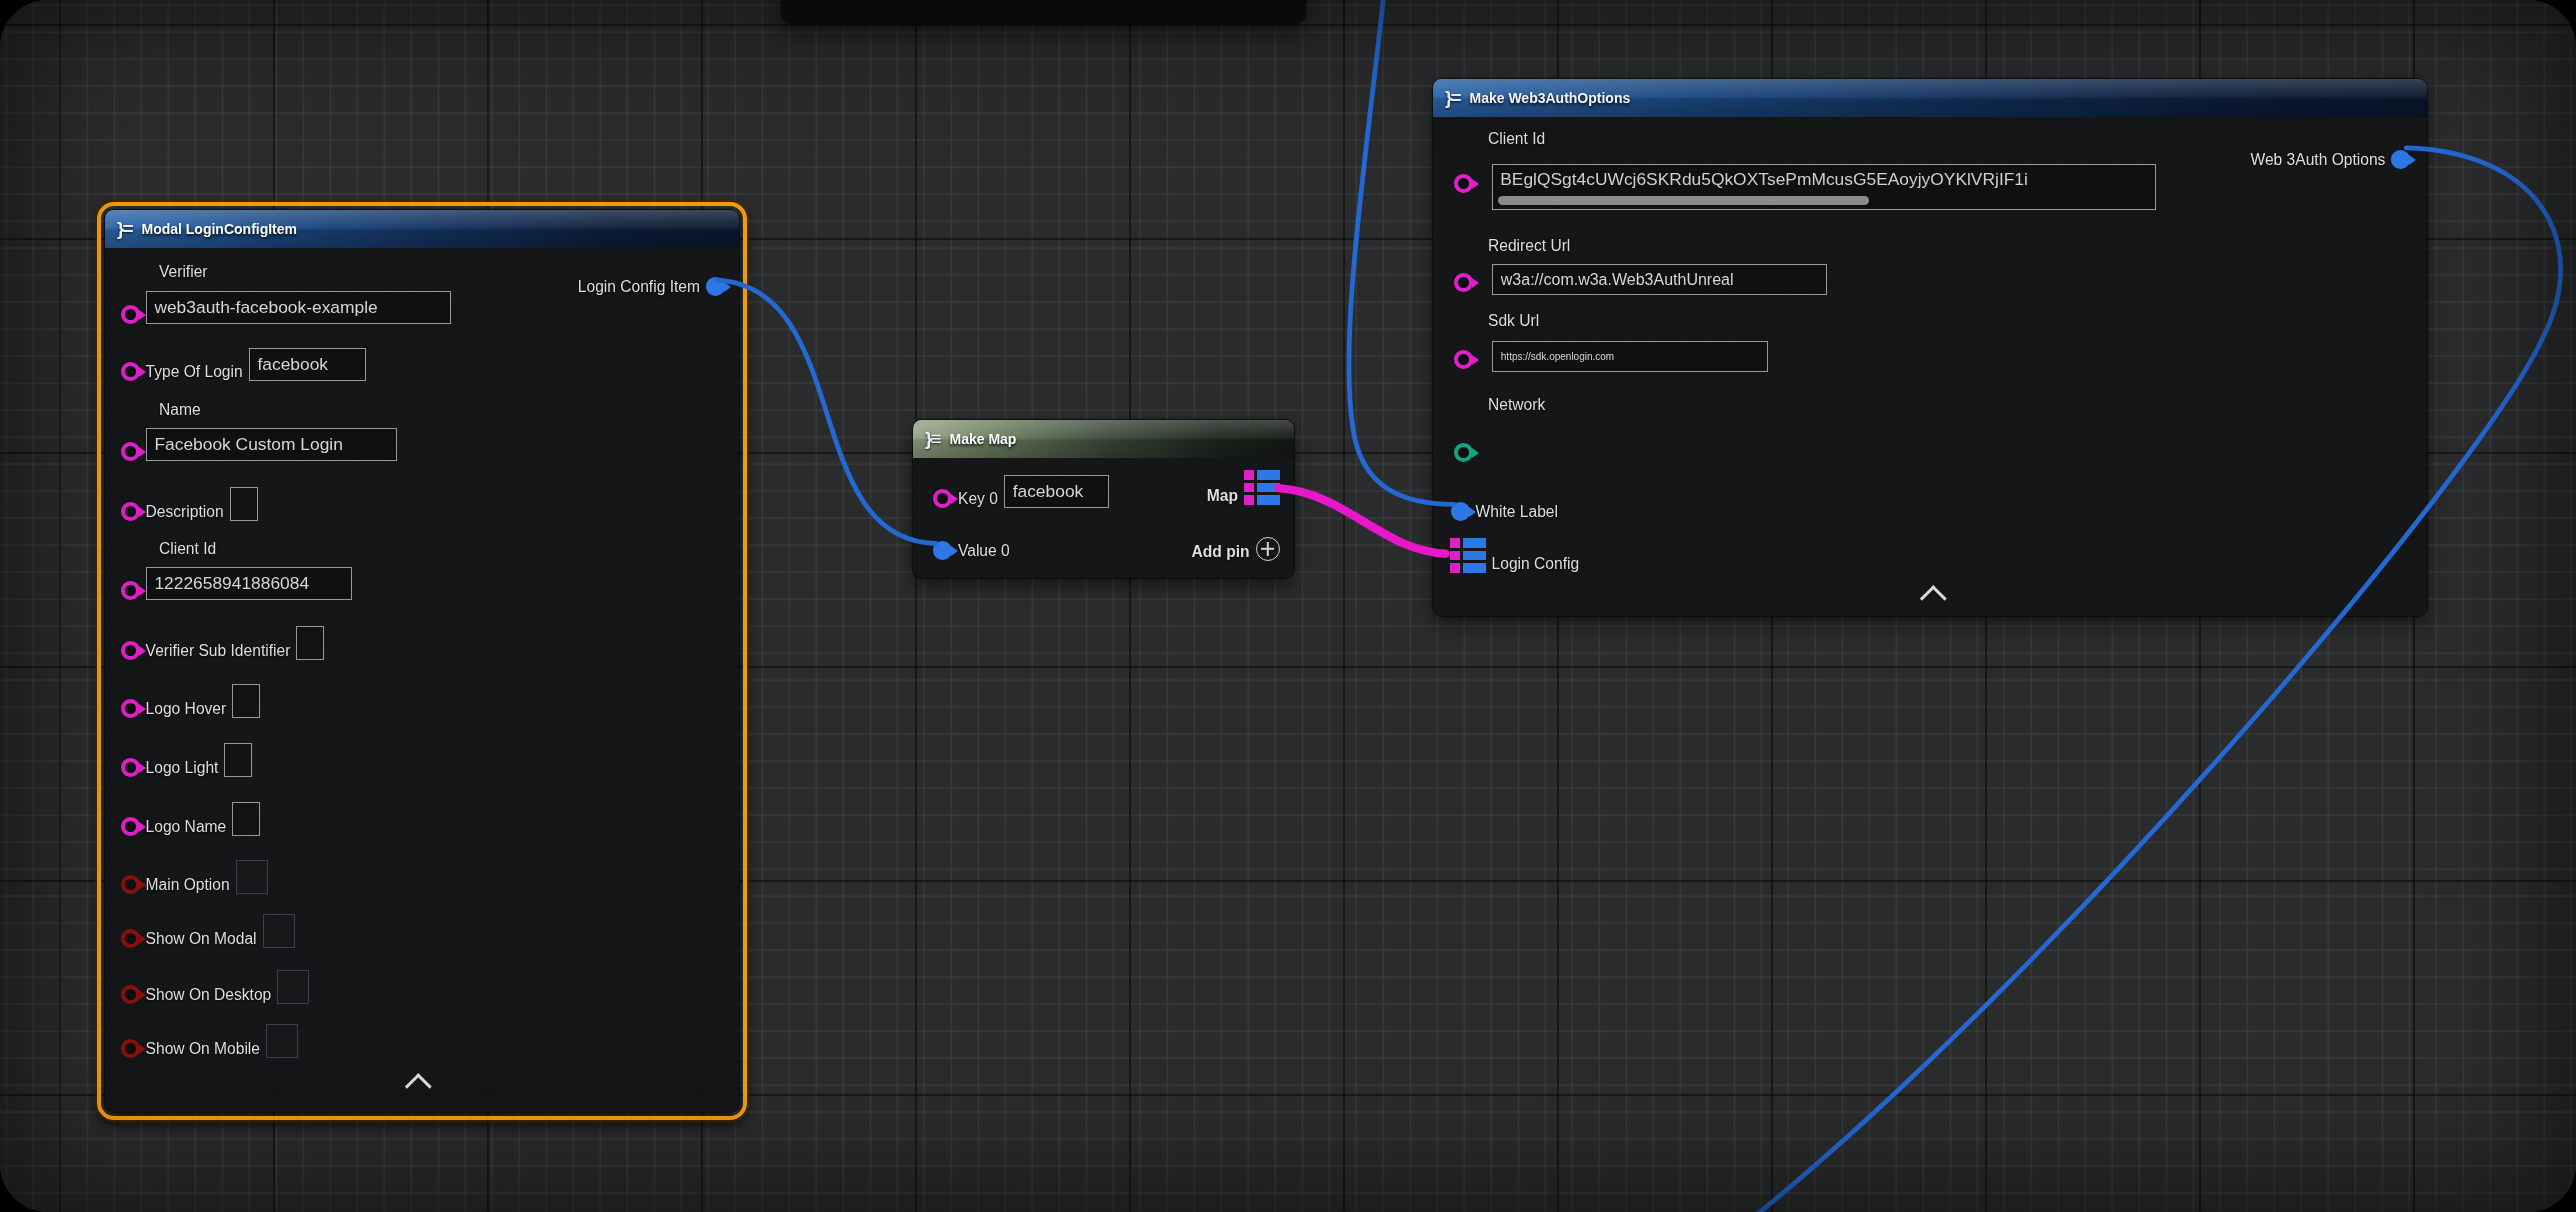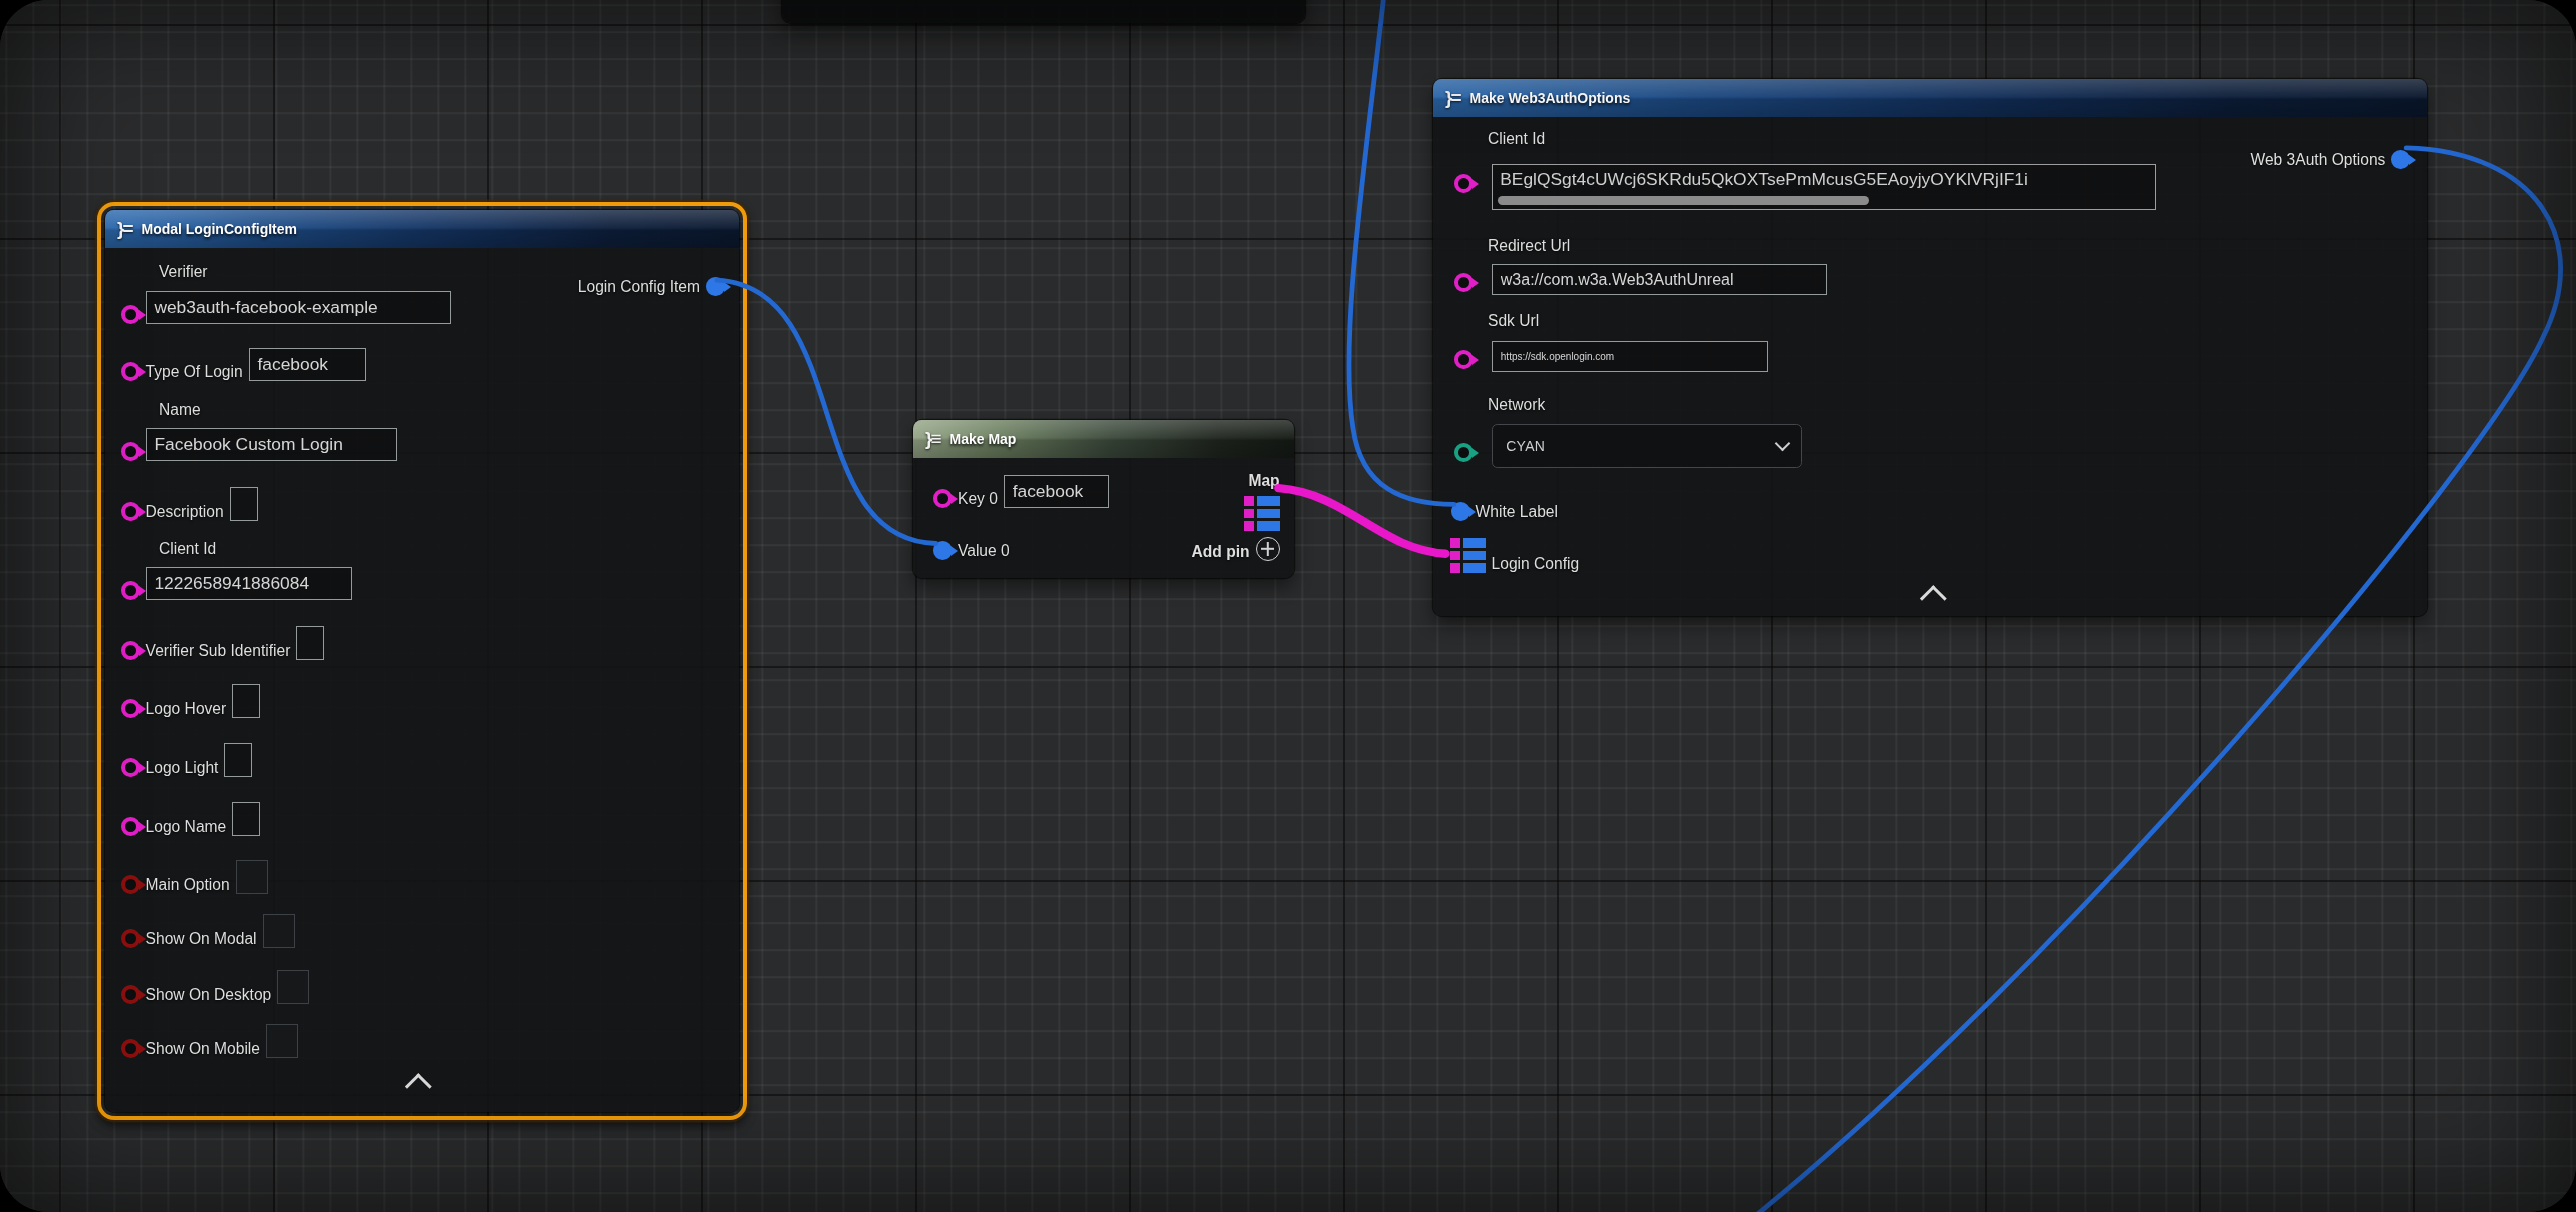--- a/index.html
+++ b/index.html
@@ -181,21 +181,21 @@
     <div class="nh h-green">
       <span class="hicon icon-make-map"></span>
       <span class="ht">Make Map</span>
     </div>
 
     <div class="r" style="left:20.4px;top:55px;">
       <span class="pin" style="--c:#E11FC7"></span>
       <span class="lbl">Key 0</span>
       <input class="tbox" style="width: 105px;" readonly="" value="facebook">
     </div>
-    <div class="r" style="right:14.4px;top:52px;flex-direction:column;">
+    <div class="r" style="right:14.4px;top:52px;">
       <span class="lbl blod">Map</span>
       <span class="mappin">
         <i class="mk"></i>
           <i class="mv"></i>
           <i class="mk"></i>
           <i class="mv"></i>
           <i class="mk"></i>
           <i class="mv"></i>
       </span>
     </div>
@@ -239,24 +239,20 @@
     <span class="slbl" style="left:55px;top:233px;">Sdk Url</span>
     <div class="r" style="left:21px;top:257px;">
       <span class="pin" style="--c:#E11FC7"></span>
     </div>
     <input class="tbox" style="position: absolute; left: 59px; top: 262px; width: 276px; height: 31px; font-size: 10px;" readonly="" value="https://sdk.openlogin.com">
 
     <span class="slbl" style="left:55px;top:317px;">Network</span>
     <div class="r" style="left:21px;top:350px;">
       <span class="pin" style="--c:#18A183"></span>
     </div>
-    <div class="dd" style="left:59px;top:345px;width:310px;height:44px;">
-      <span class="ddtext">CYAN</span>
-      <span class="ddchev"></span>
-    </div>
 
     <div class="r" style="left:18px;top:409px;">
       <span class="pin filled" style="--c:#2E77E6"></span>
       <span class="lbl">White Label</span>
     </div>
 
     <div class="r" style="left:17px;top:458px;height:36px;">
       <span class="mappin">
         <i class="mk"></i>
           <i class="mv"></i>

